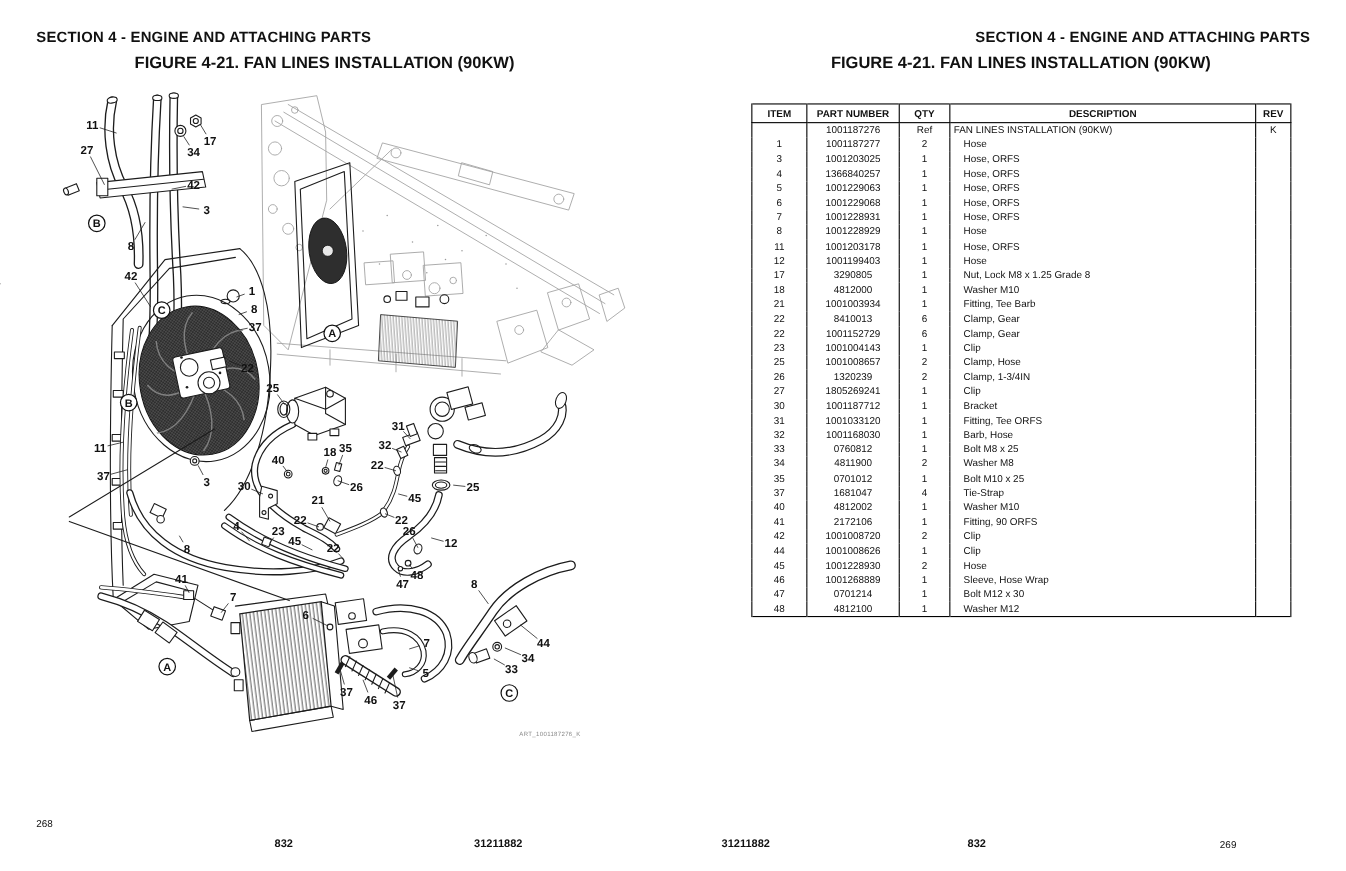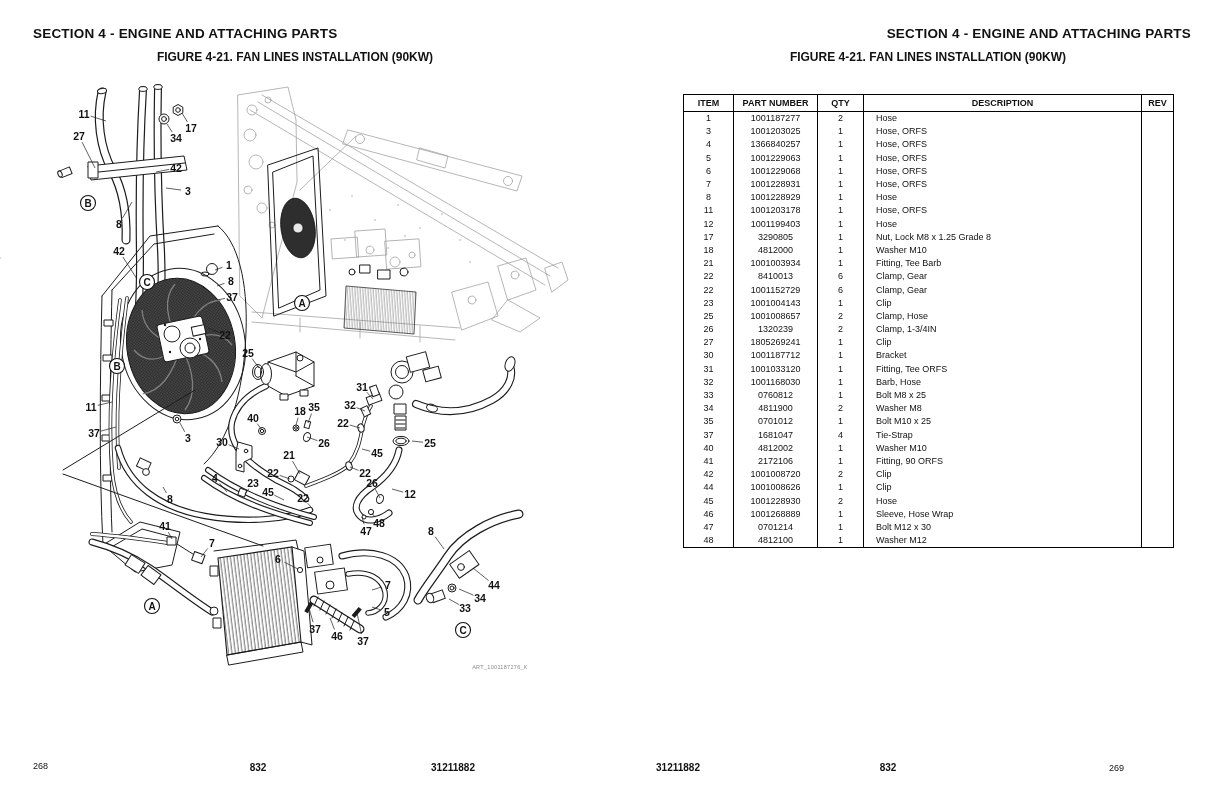--- a/index.html
+++ b/index.html
@@ -1,21 +1,21 @@
 <!DOCTYPE html>
 <html><head>
 <meta charset="utf-8">
 <style>
   html,body{margin:0;padding:0;background:#ffffff;}
   body{width:1224px;height:792px;position:relative;overflow:hidden;
        font-family:"Liberation Sans","DejaVu Sans",sans-serif;color:#111;}
   .page{position:absolute;top:0;width:612px;height:792px;background:#fff;}
   #page-left{left:0;} #page-right{left:612px;}
   .section-title{position:absolute;font-weight:bold;font-size:13.5px;line-height:14px;letter-spacing:.2px;white-space:nowrap;}
-  .fig-title{position:absolute;font-weight:bold;font-size:12px;line-height:11px;text-align:center;white-space:nowrap;}
+  .fig-title{position:absolute;font-weight:bold;font-size:15px;line-height:11px;text-align:center;white-space:nowrap;}
   .footer-txt{position:absolute;font-size:10px;font-weight:bold;white-space:nowrap;}
   .footer-page{position:absolute;font-size:9px;font-weight:normal;white-space:nowrap;}
   
   .parts-table-wrap{position:absolute;left:71px;top:94px;width:490px;}
   table.parts{border-collapse:collapse;table-layout:fixed;width:490px;
               font-size:9px;line-height:1;}
   table.parts th{font-weight:bold;font-size:9px;height:14px;text-align:center;
                  border-bottom:1px solid #000;}
   table.parts td{height:13.2px;padding:0 3px;overflow:hidden;white-space:nowrap;}
   table.parts{border:1.4px solid #000;}
@@ -431,21 +431,21 @@
         <text x="494" y="585" text-anchor="middle" dy="3.6" class="callout-num">44</text>
         <line x1="473.5659847898736" y1="595.2425649099458" x2="459" y2="589" class="leader"></line>
         <text x="480" y="598" text-anchor="middle" dy="3.6" class="callout-num">34</text>
         <line x1="458.89897124012816" y1="604.5681713225721" x2="449" y2="599" class="leader"></line>
         <text x="465" y="608" text-anchor="middle" dy="3.6" class="callout-num">33</text>
         <circle cx="463" cy="630" r="7.5" fill="#fff" stroke="#111" stroke-width="1.1"></circle>
         <text x="463" y="630" text-anchor="middle" dy="3.6" class="callout-letter">C</text>
       </g>
   </svg>
 
-  <div class="footer-page" style="left:33px;top:761px;">268</div>
+  <div class="footer-page" style="left:33px;top:744px;">268</div>
   <div class="footer-txt" style="left:33px;top:762px;width:450px;text-align:center;">832</div>
   <div class="footer-txt" style="left:403px;top:762px;width:100px;text-align:center;">31211882</div>
 </div>
 
 <div class="page" id="page-right">
   <div class="section-title" style="right:33px;top:27px;text-align:right;">SECTION 4 - ENGINE AND ATTACHING PARTS</div>
   <div class="fig-title" style="left:71px;top:52px;width:490px;">FIGURE 4-21. FAN LINES INSTALLATION (90KW)</div>
 
   <div class="parts-table-wrap">
     <table class="parts">
@@ -460,20 +460,27 @@
           <tr id="parts-head">
             <th>ITEM</th>
             <th>PART NUMBER</th>
             <th>QTY</th>
             <th>DESCRIPTION</th>
             <th>REV</th>
           </tr>
         </thead>
       <tbody id="parts-body">
           <tr>
+            <td class="c0"></td>
+            <td class="c1">1001187276</td>
+            <td class="c2">Ref</td>
+            <td class="c3">FAN LINES INSTALLATION (90KW)</td>
+            <td class="c4">K</td>
+          </tr>
+          <tr>
             <td class="c0">1</td>
             <td class="c1">1001187277</td>
             <td class="c2">2</td>
             <td class="c3 ind">Hose</td>
             <td class="c4"></td>
           </tr>
           <tr>
             <td class="c0">3</td>
             <td class="c1">1001203025</td>
             <td class="c2">1</td>

